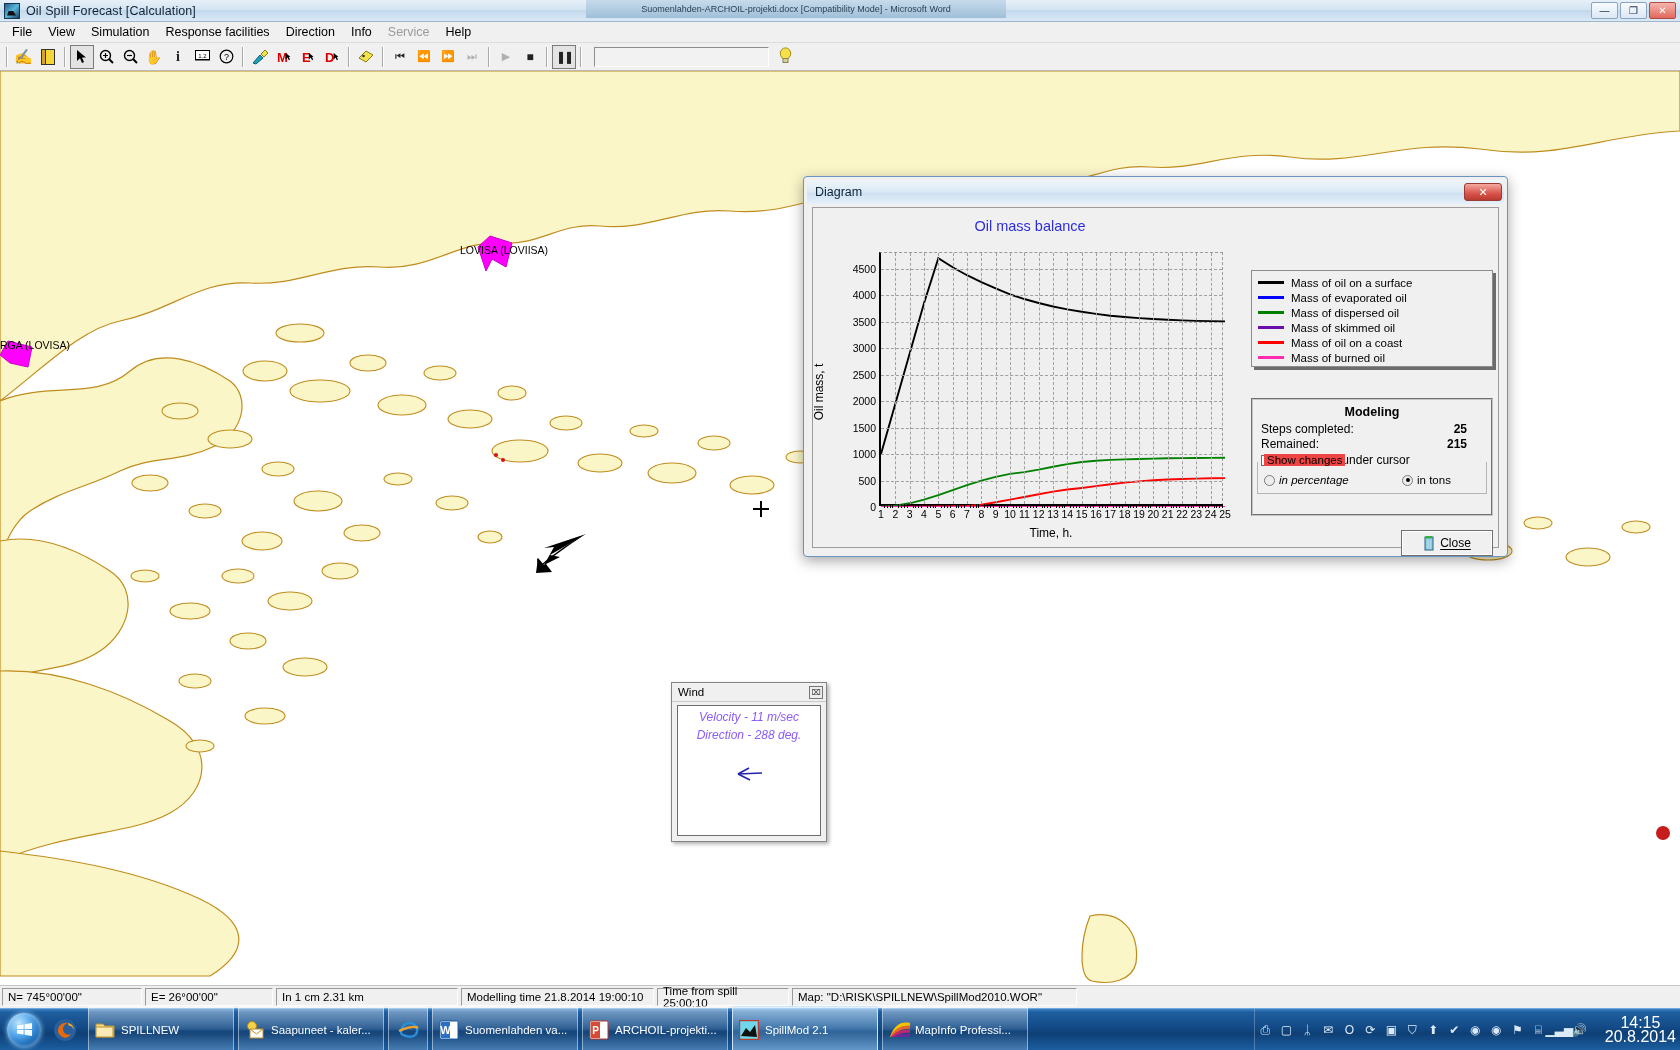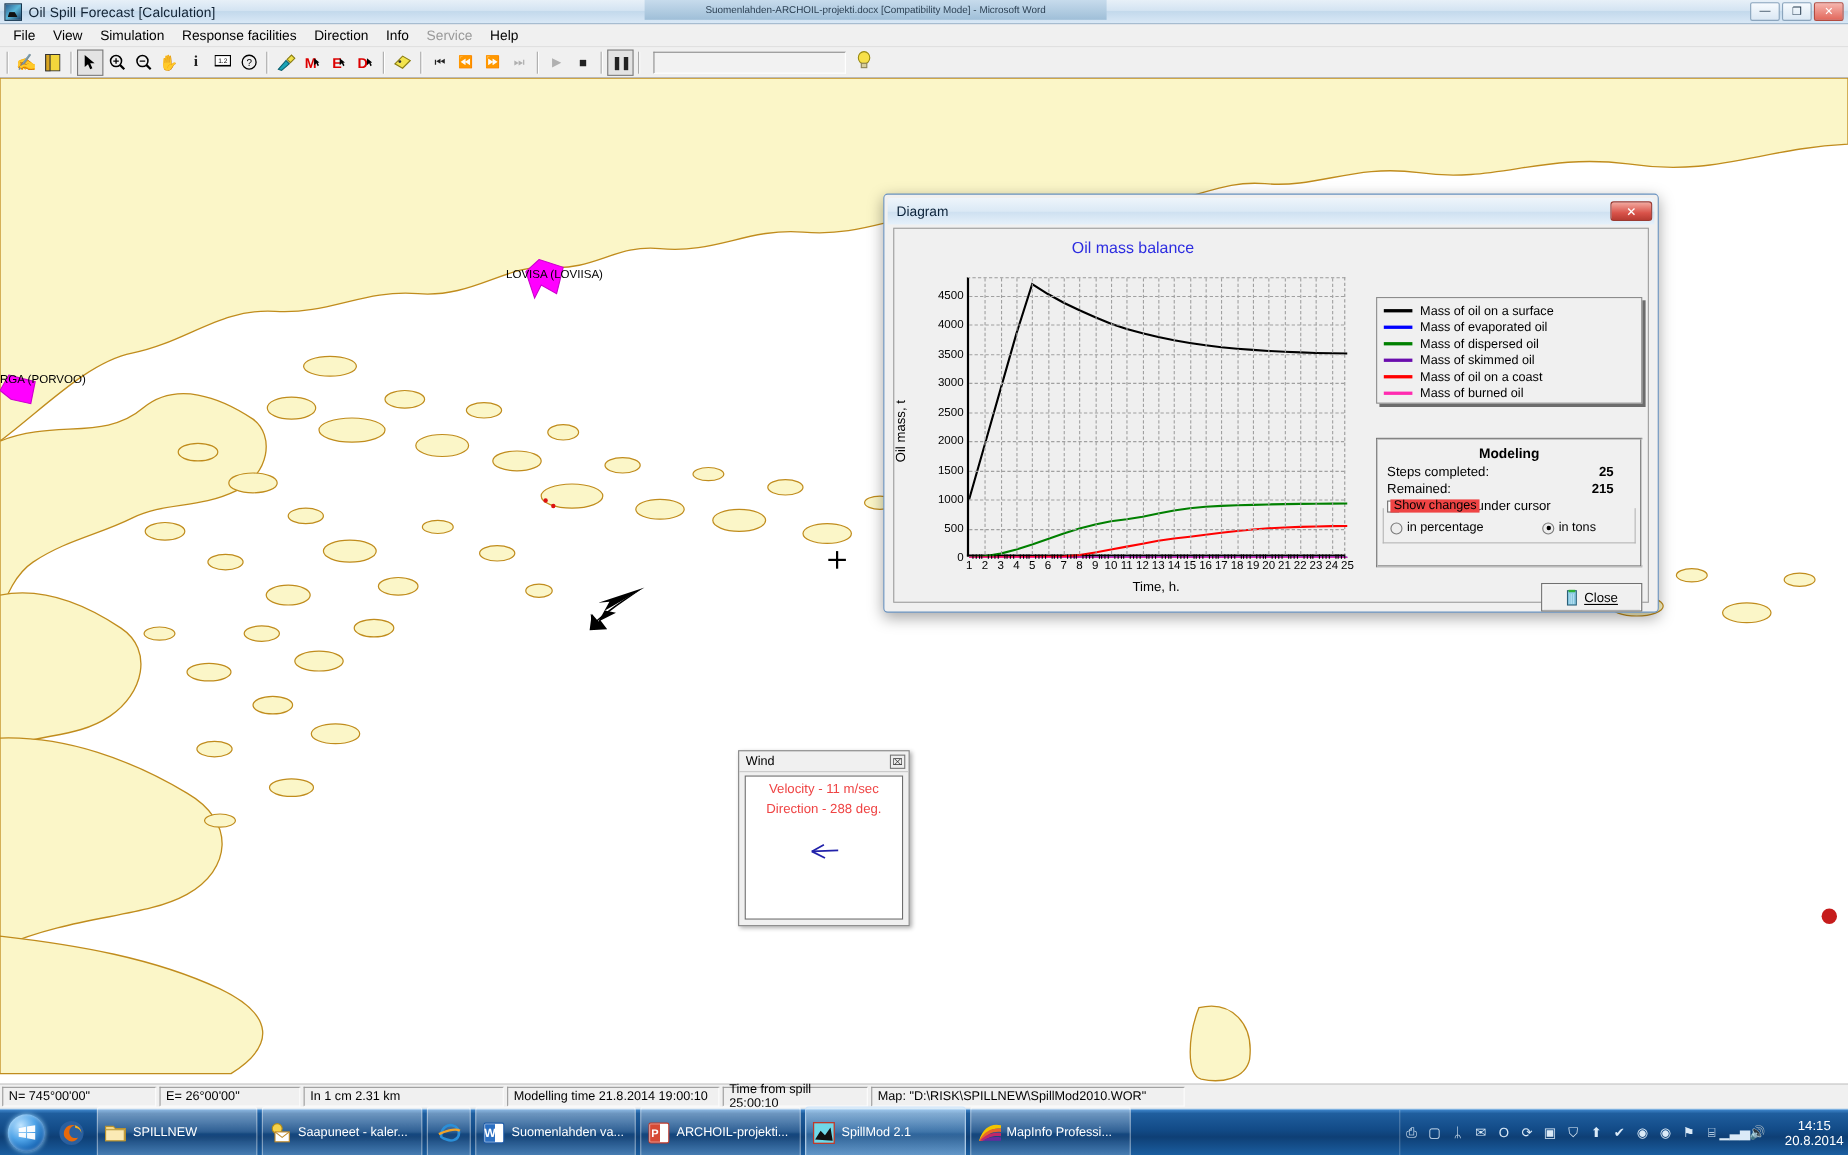--- a/index.html
+++ b/index.html
@@ -106,21 +106,21 @@
   }
   #wind .wclose {
     width:14px; height:13px; border:1px solid #767676; background:#ededed;
     display:flex; align-items:center; justify-content:center; font-size:8px; color:#333;
   }
   #wind .wbody {
     position:absolute; left:5px; top:22px; right:5px; bottom:5px;
     background:#fff; border:1px solid #6d6d6d;
     text-align:center;
   }
-  #wind .wline { font-size:12px; color:#ef4444; margin-top:4px; }
+  #wind .wline { font-size:12px; color:#8b5cf6; margin-top:4px;font-style:italic; }
   #wind .warrow { margin-top:22px; color:#2222aa; font-size:20px; line-height:1; }
 
   
   #diagram {
     position:absolute; left:803px; top:105px; width:705px; height:381px;
     background:#f0f0f0; border:1px solid #6a93c0; border-radius:4px;
     box-shadow: 0 4px 14px rgba(0,0,0,.35);
     padding:3px;
   }
   #dlg-title {
@@ -265,21 +265,21 @@
     border-color:#cfe6fb;
   }
   .tb-task .tico { width:20px; height:20px; flex:0 0 auto; }
   #tray {
     margin-left:auto; height:42px; display:flex; align-items:center;
     padding-right:6px; gap:0;
     border-left:1px solid rgba(255,255,255,.25);
   }
   #tray .ti { width:21px; height:21px; display:flex; align-items:center; justify-content:center; color:#dbeaf7; font-size:12px; }
   #clock {
-    margin-left:8px; color:#fff; font-size:12px; text-align:center; line-height:14px;
+    margin-left:8px; color:#fff; font-size:16px; text-align:center; line-height:14px;
     padding-right:4px;
   }
   .hidden-behind {
     position:absolute; left:586px; top:0; width:420px; height:18px;
     background: linear-gradient(to bottom,#c7dbec,#9fbfd8);
     font-size:9px; color:#2b3f52; overflow:hidden; white-space:nowrap;
     display:flex; align-items:center; justify-content:center;
   }
 </style>
 </head>
@@ -496,21 +496,21 @@
       <circle cx="1663" cy="762" r="7" fill="#c61c1c"></circle>
 
       <path d="M490 165 L512 172 L506 196 L492 188 L486 200 L478 176 Z" fill="#ff00ff" stroke="#cc00cc"></path>
       <path d="M8 270 L32 276 L28 296 L10 292 L0 284 Z" fill="#ff00ff" stroke="#cc00cc"></path>
 
       <circle cx="496" cy="384" r="2" fill="#d11"></circle>
       <circle cx="503" cy="389" r="2" fill="#d11"></circle>
     </svg>
 
     <div class="place-label" style="left:460px; top:173px;">LOVISA (LOVIISA)</div>
-    <div class="place-label" style="left:0px; top:268px;">RGA (PORVOO)</div>
+    <div class="place-label" style="left:0px; top:268px;">RGA (LOVISA)</div>
 
     <div class="crosshair" style="left:753px; top:430px;"></div>
 
     <svg id="map-arrow" viewBox="0 0 56 46">
       <path d="M56 3 L20 24 L30 26 L16 33 L22 41 L6 42 L8 27 L14 34 L24 16 L14 17 Z" fill="#000"></path>
       <path d="M54 4 C44 11 30 20 14 33 L8 40 L7 27 L12 33 C26 21 42 10 54 4 Z" fill="#000"></path>
     </svg>
 
     <div id="wind">
       <div class="wtitle">
@@ -763,21 +763,21 @@
             <span class="mval">215</span>
           </div>
           <div class="chk-row">
             <span class="chkbox"></span>
             <span>Show value under cursor</span>
           </div>
 
           <div id="showchanges">
             <span class="sc-legend">Show changes</span>
             <div class="radio-row">
-              <span style="display:flex;align-items:center;width:138px;">
+              <span style="display:flex;align-items:center;width:138px;font-style:italic;">
                 <span class="radio"></span>
                 <span>in percentage</span>
               </span>
               <span style="display:flex;align-items:center;">
                 <span class="radio on"></span>
                 <span>in tons</span>
               </span>
             </div>
           </div>
         </div>

